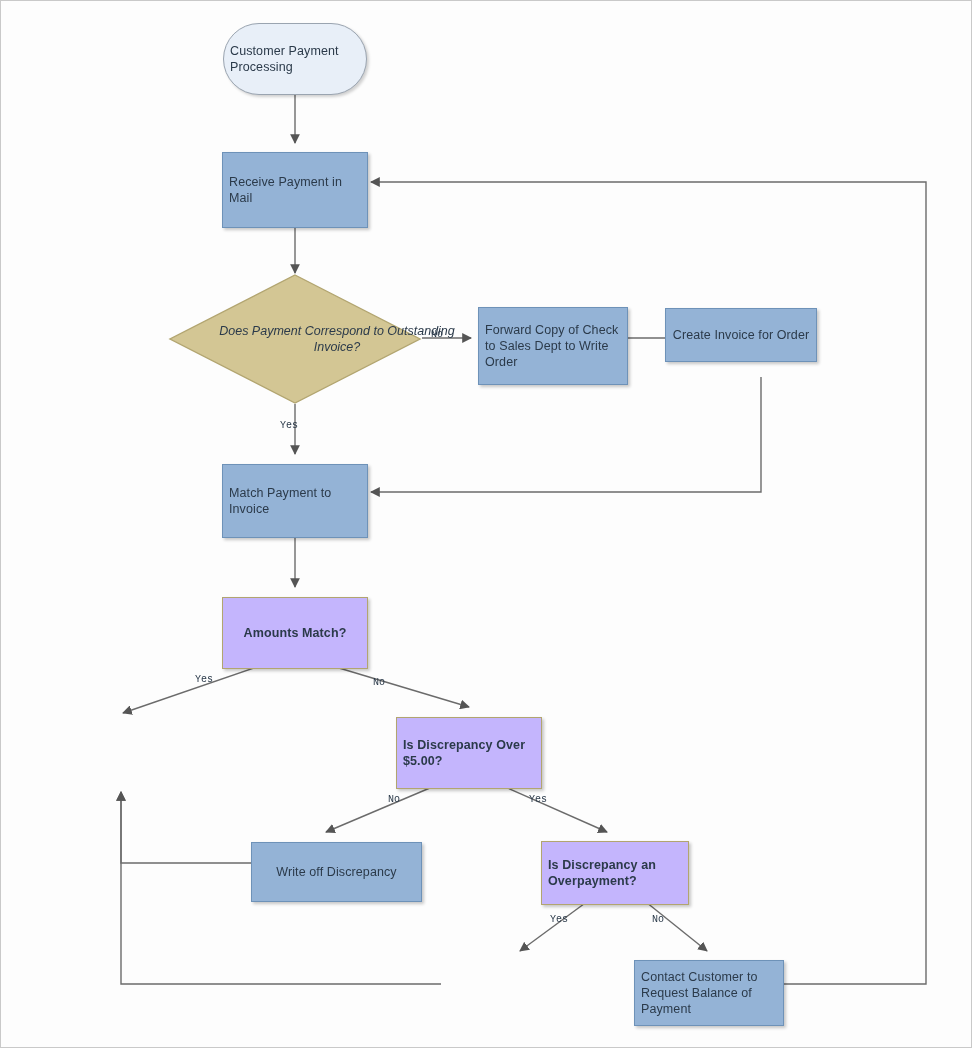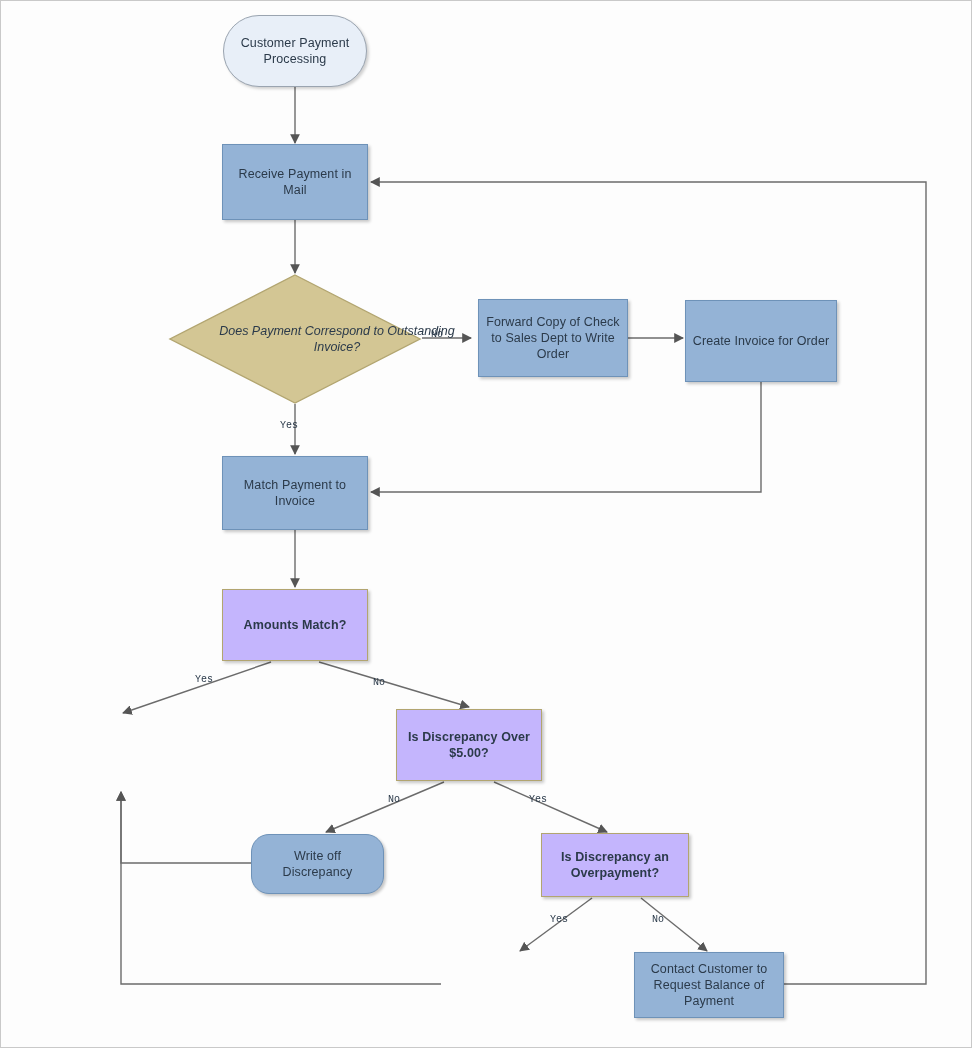--- a/index.html
+++ b/index.html
@@ -26,27 +26,28 @@
     width: 972px;
     height: 1048px;
     pointer-events: none;
   }
   .node {
     position: absolute;
     box-sizing: border-box;
     display: flex;
     align-items: center;
     justify-content: center;
-    text-align: center;
+    text-align: left;
     color: #2b3a4a;
     font-size: 12.5px;
     line-height: 16px;
     letter-spacing: 0.1px;
     padding: 2px 6px;
     z-index: 3;
+    margin-top: 8px;
   }
   .node.process {
     background: #94b3d6;
     border: 1px solid #6e92b8;
     box-shadow: 2px 2px 3px rgba(0,0,0,0.22);
   }
   .node.decision-rect {
     background: #c4b5fd;
     border: 1px solid #b2a570;
     box-shadow: 2px 2px 3px rgba(0,0,0,0.22);
@@ -154,38 +155,38 @@
     <svg class="dshape" viewBox="0 0 254 132" preserveAspectRatio="none">
       <polygon points="127,2 252,66 127,130 2,66" fill="#d3c694" stroke="#b2a570" stroke-width="1.4"></polygon>
     </svg>
     <div class="dlabel" style="padding:0 42px;">Does Payment Correspond to Outstanding Invoice?</div>
   </div>
 
   <div class="node process" style="left:477px; top:298px; width:150px; height:78px;">
     <span>Forward Copy of Check to Sales Dept to Write Order</span>
   </div>
 
-  <div class="node process" style="left:684px; top:299px; width:152px; height:82px;">
+  <div class="node process" style="left:664px; top:299px; width:152px; height:54px;">
     <span>Create Invoice for Order</span>
   </div>
 
   <div class="node process" style="left:221px; top:455px; width:146px; height:74px;">
     <span>Match Payment to Invoice</span>
   </div>
 
   <div class="node decision-rect" style="left:221px; top:588px; width:146px; height:72px;">
     <span>Amounts Match?</span>
   </div>
 
 
   <div class="node decision-rect" style="left:395px; top:708px; width:146px; height:72px;">
     <span>Is Discrepancy Over $5.00?</span>
   </div>
 
-  <div class="node process" style="left:250px; top:833px; width:133px; height:60px;border-radius:18px;">
+  <div class="node process" style="left:250px; top:833px; width:171px; height:60px;">
     <span>Write off Discrepancy</span>
   </div>
 
   <div class="node decision-rect" style="left:540px; top:832px; width:148px; height:64px;">
     <span>Is Discrepancy an Overpayment?</span>
   </div>
 
 
   <div class="node process" style="left:633px; top:951px; width:150px; height:66px;">
     <span>Contact Customer to Request Balance of Payment</span>

